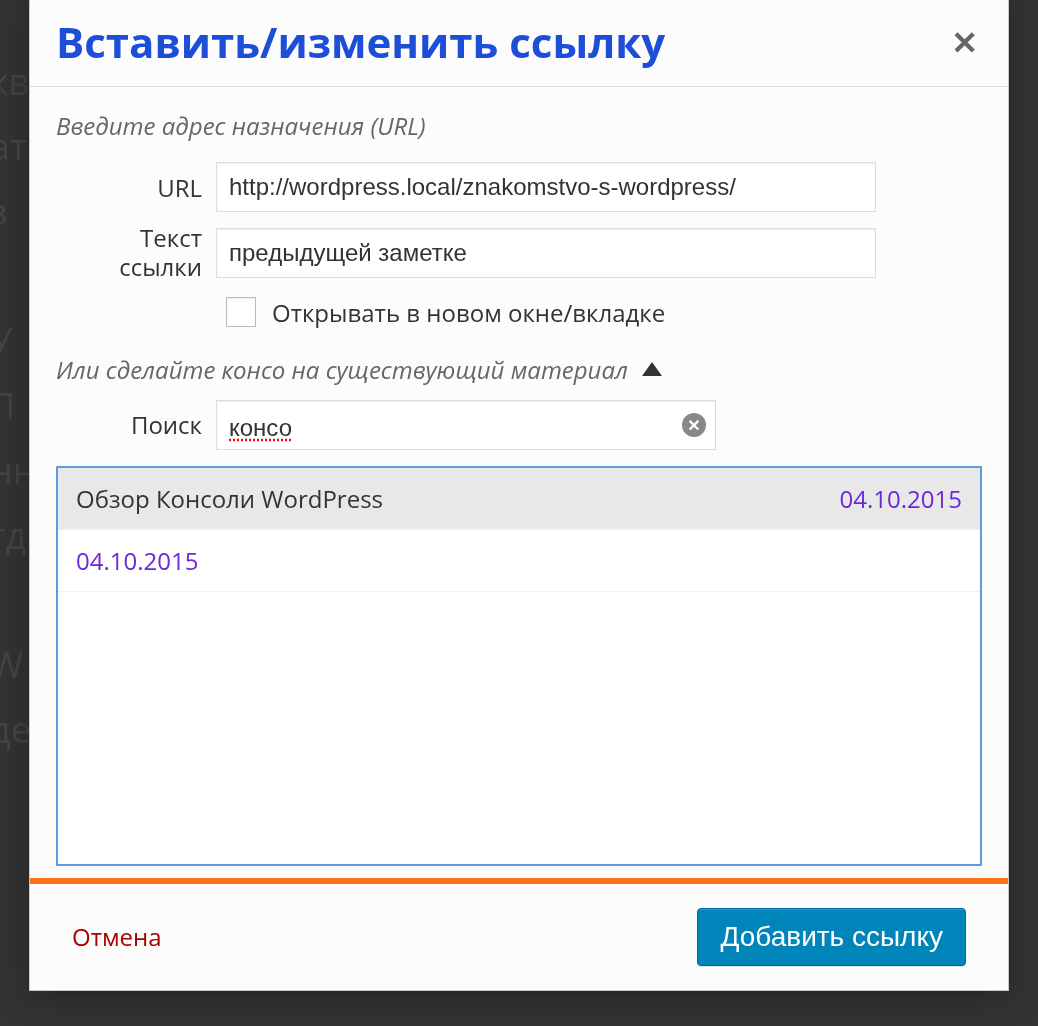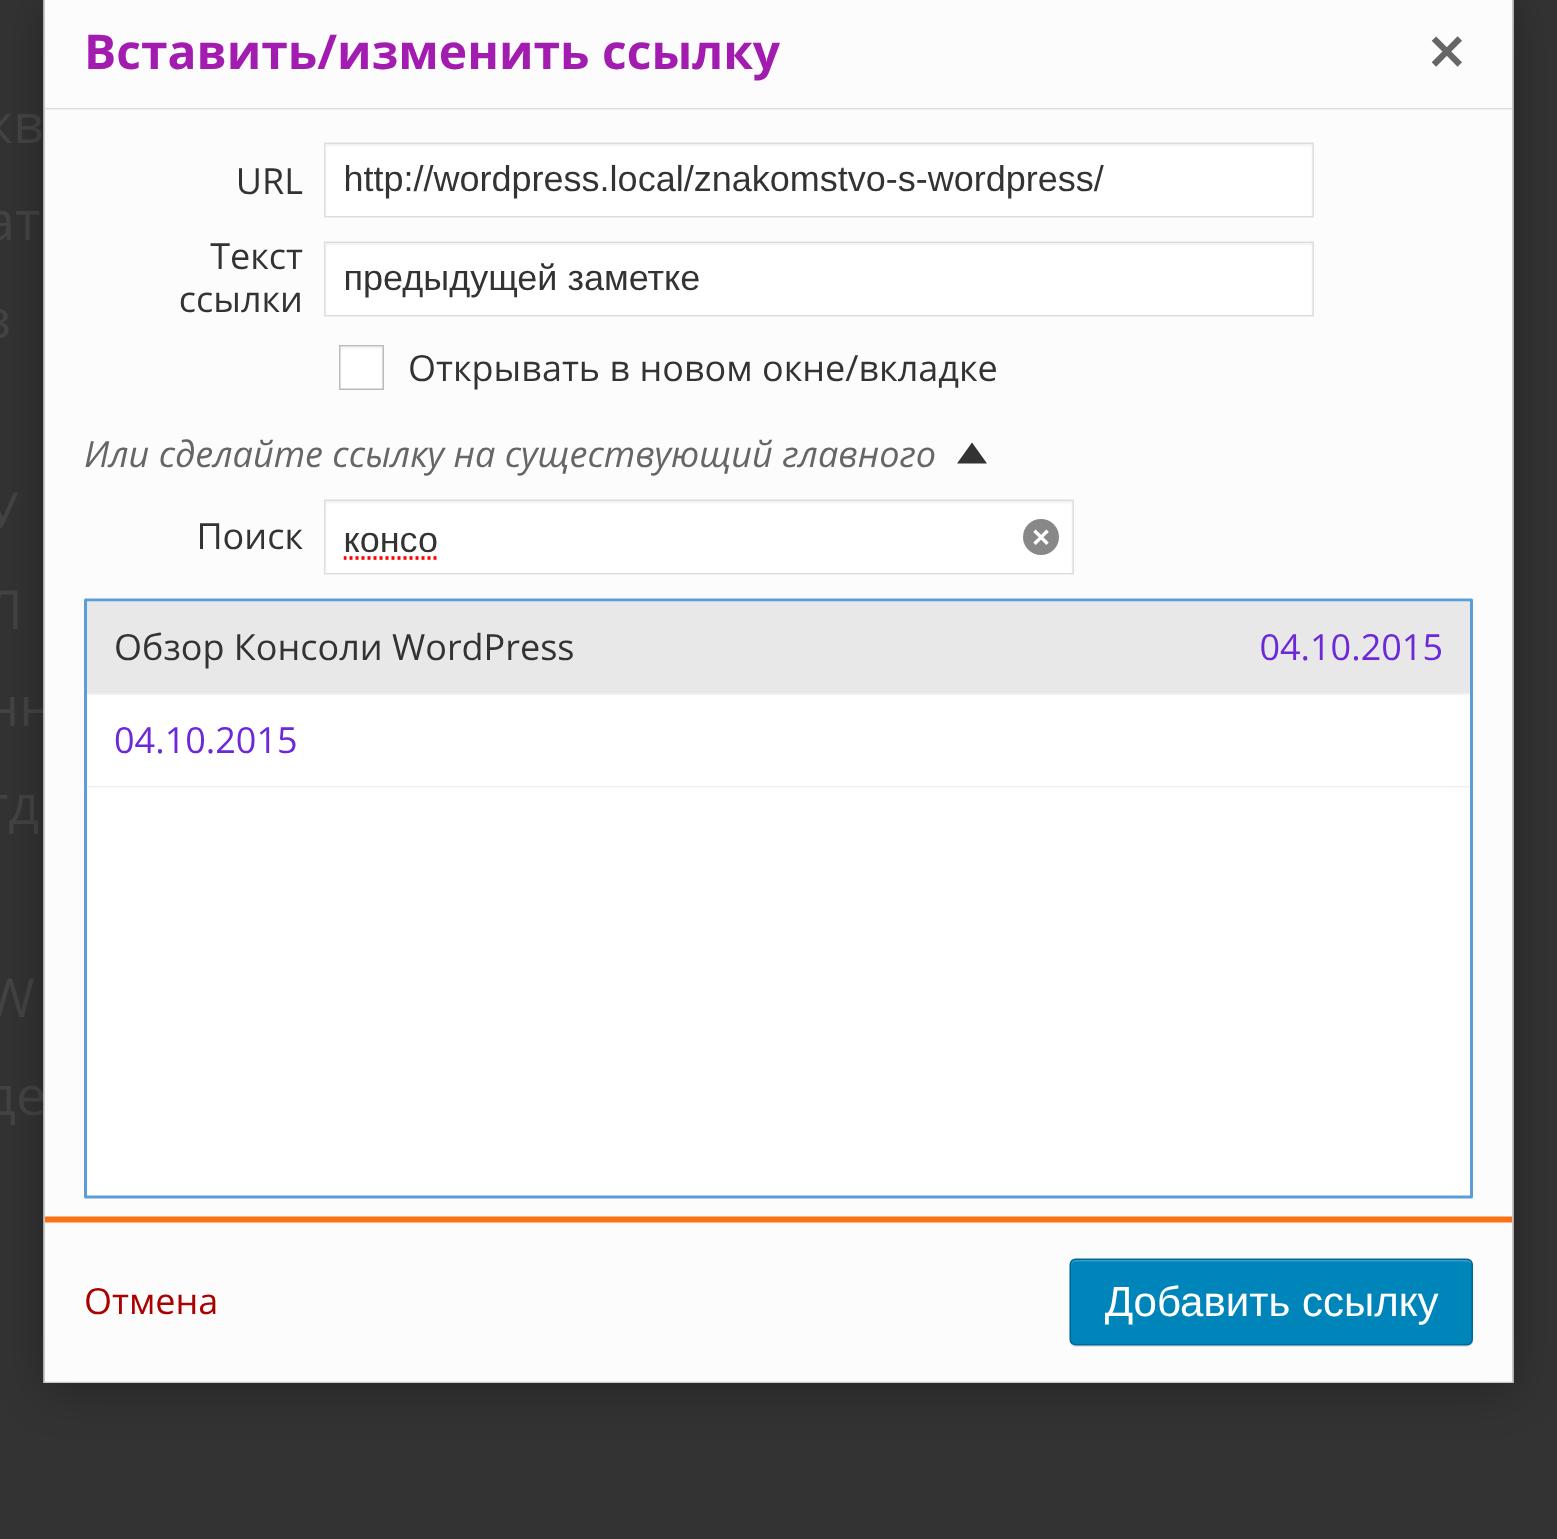--- a/index.html
+++ b/index.html
@@ -31,21 +31,21 @@
     z-index: 10;
     margin-top: -2px;
   }
   .modal-header {
     display: flex; align-items: center; justify-content: space-between;
     padding: 14px 26px 16px 26px;
     border-bottom: 1px solid #ddd;
     background: #fcfcfc;
   }
   .modal-title {
-    font-size: 32px; font-weight: 700; color: #a21caf;
+    font-size: 42px; font-weight: 700; color: #1d4ed8;
   }
   .close-x {
     font-size: 32px; color: #666; cursor: pointer; font-weight: 700;
     padding: 0 4px;
   }
   .modal-body { padding: 22px 26px 12px 26px; }
   .section-label {
     font-style: italic; color: #666; font-size: 24px;
     margin-bottom: 20px;
   }
@@ -114,22 +114,22 @@
   }
   .result-row {
     display: flex; justify-content: space-between; align-items: center;
     padding: 14px 18px; font-size: 24px; cursor: pointer;
     border-bottom: 1px solid #f1f1f1;
   }
   .result-row.selected { background: #e8e8e8; }
   .result-title { color: #333; }
   .result-date { color: #6d28d9; }
   .modal-footer {
-    border-top: 4px solid #f97316;
-    padding: 24px 26px;
+    border-top: 6px solid #f97316;
+    padding: 24px 42px;
     display: flex; justify-content: space-between; align-items: center;
     background: #fcfcfc;
   }
   .cancel-link { color: #a00; font-size: 24px; cursor: pointer; }
   .primary-btn {
     background: #0085ba;
     border: 1px solid #006799;
     border-radius: 4px;
     color: #fff; font-size: 28px;
     padding: 12px 22px; cursor: pointer;
@@ -152,41 +152,42 @@
 W
 де</div>
 
 <div class="modal">
   <div class="modal-header">
     <div class="modal-title">Вставить/изменить ссылку</div>
     <div class="close-x">✕</div>
   </div>
 
   <div class="modal-body">
+    <div class="section-label">Введите адрес назначения (URL)</div>
 
     <div class="form-row">
       <label class="inline-label">URL</label>
       <input type="text" class="txt" value="http://wordpress.local/znakomstvo-s-wordpress/" style="">
     </div>
 
     <div class="form-row">
       <div class="multi-line-label">
         <div>Текст</div>
         <div>ссылки</div>
       </div>
       <input type="text" class="txt" value="предыдущей заметке" style="">
     </div>
 
     <div class="checkbox-row">
       <div class="checkbox"></div>
       <div class="checkbox-label">Открывать в новом окне/вкладке</div>
     </div>
 
     <div class="link-existing-header">
-      <span>Или сделайте ссылку на существующий главного</span>
+      <span>Или сделайте консо на существующий материал</span>
       <span class="tri-up"></span>
     </div>
 
     <div class="search-row">
       <label>Поиск</label>
       <div class="search-wrap">
         <input type="text" class="search-input spell-underline" id="search-field" value="консо" style="">
         <div class="clear-btn">✕</div>
       </div>
     </div>

